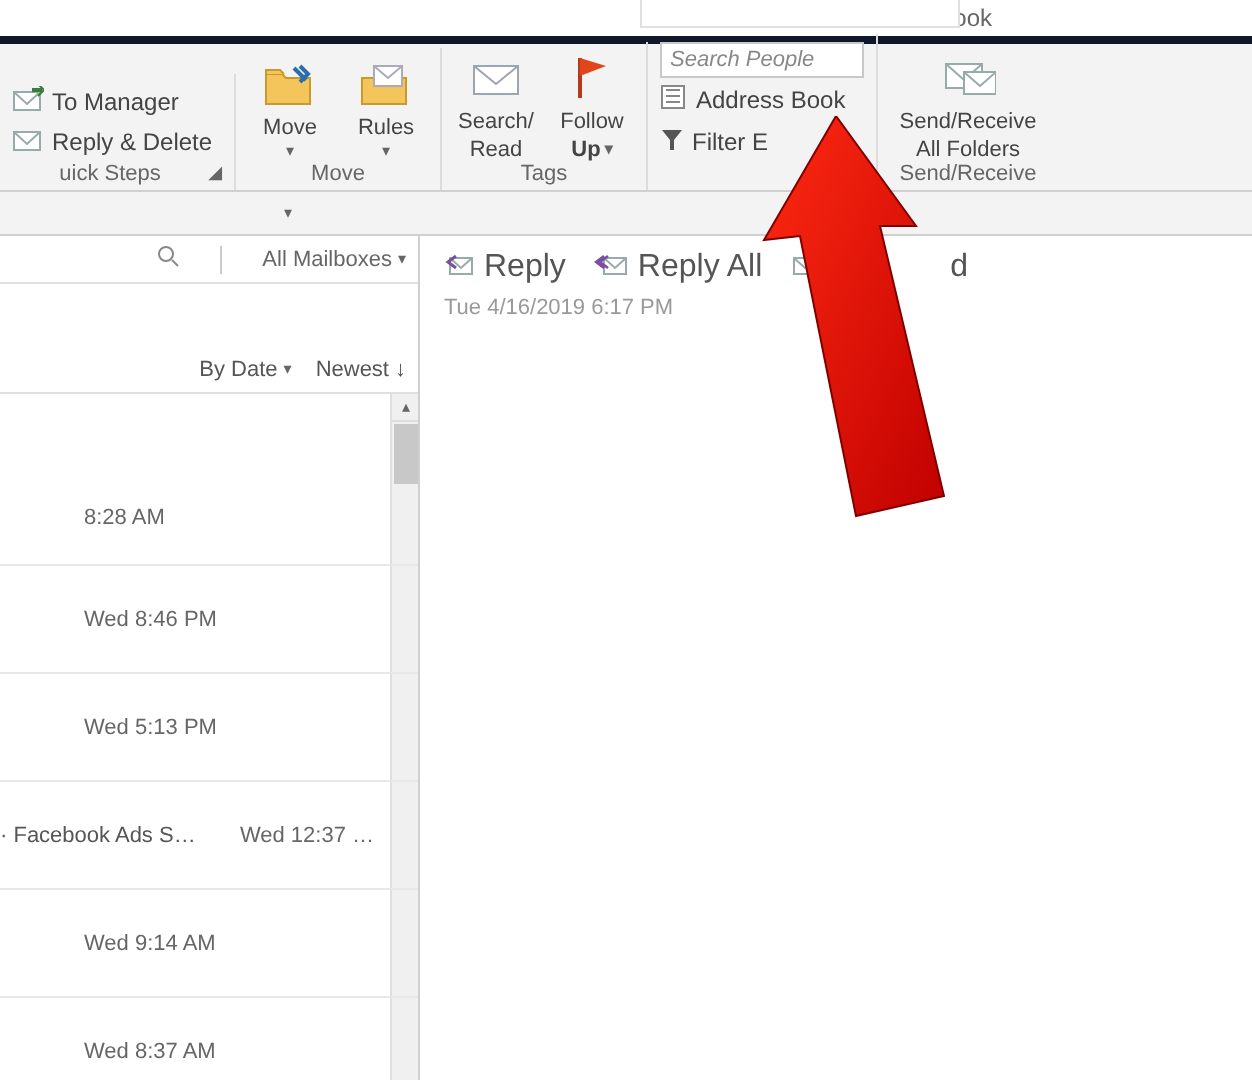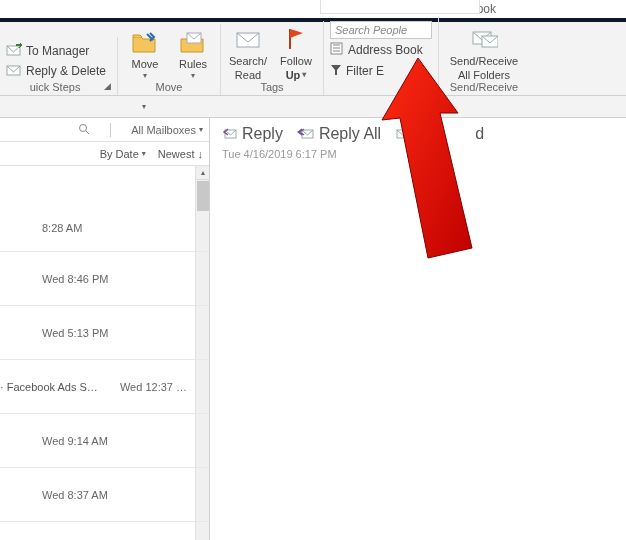--- a/index.html
+++ b/index.html
@@ -145,20 +145,21 @@
   .sort-row {
     height: 24px;
     display: flex;
     align-items: center;
     justify-content: flex-end;
     gap: 12px;
     padding-right: 6px;
     border-bottom: 1px solid #e0e0e0;
     font-size: 11px;
     color: #555;
+    margin-top: 31px;
   }
   .list-body {
     flex: 1;
     overflow: hidden;
     position: relative;
   }
   .list-body .scrollbar {
     position: absolute;
     right: 0;
     top: 0;

